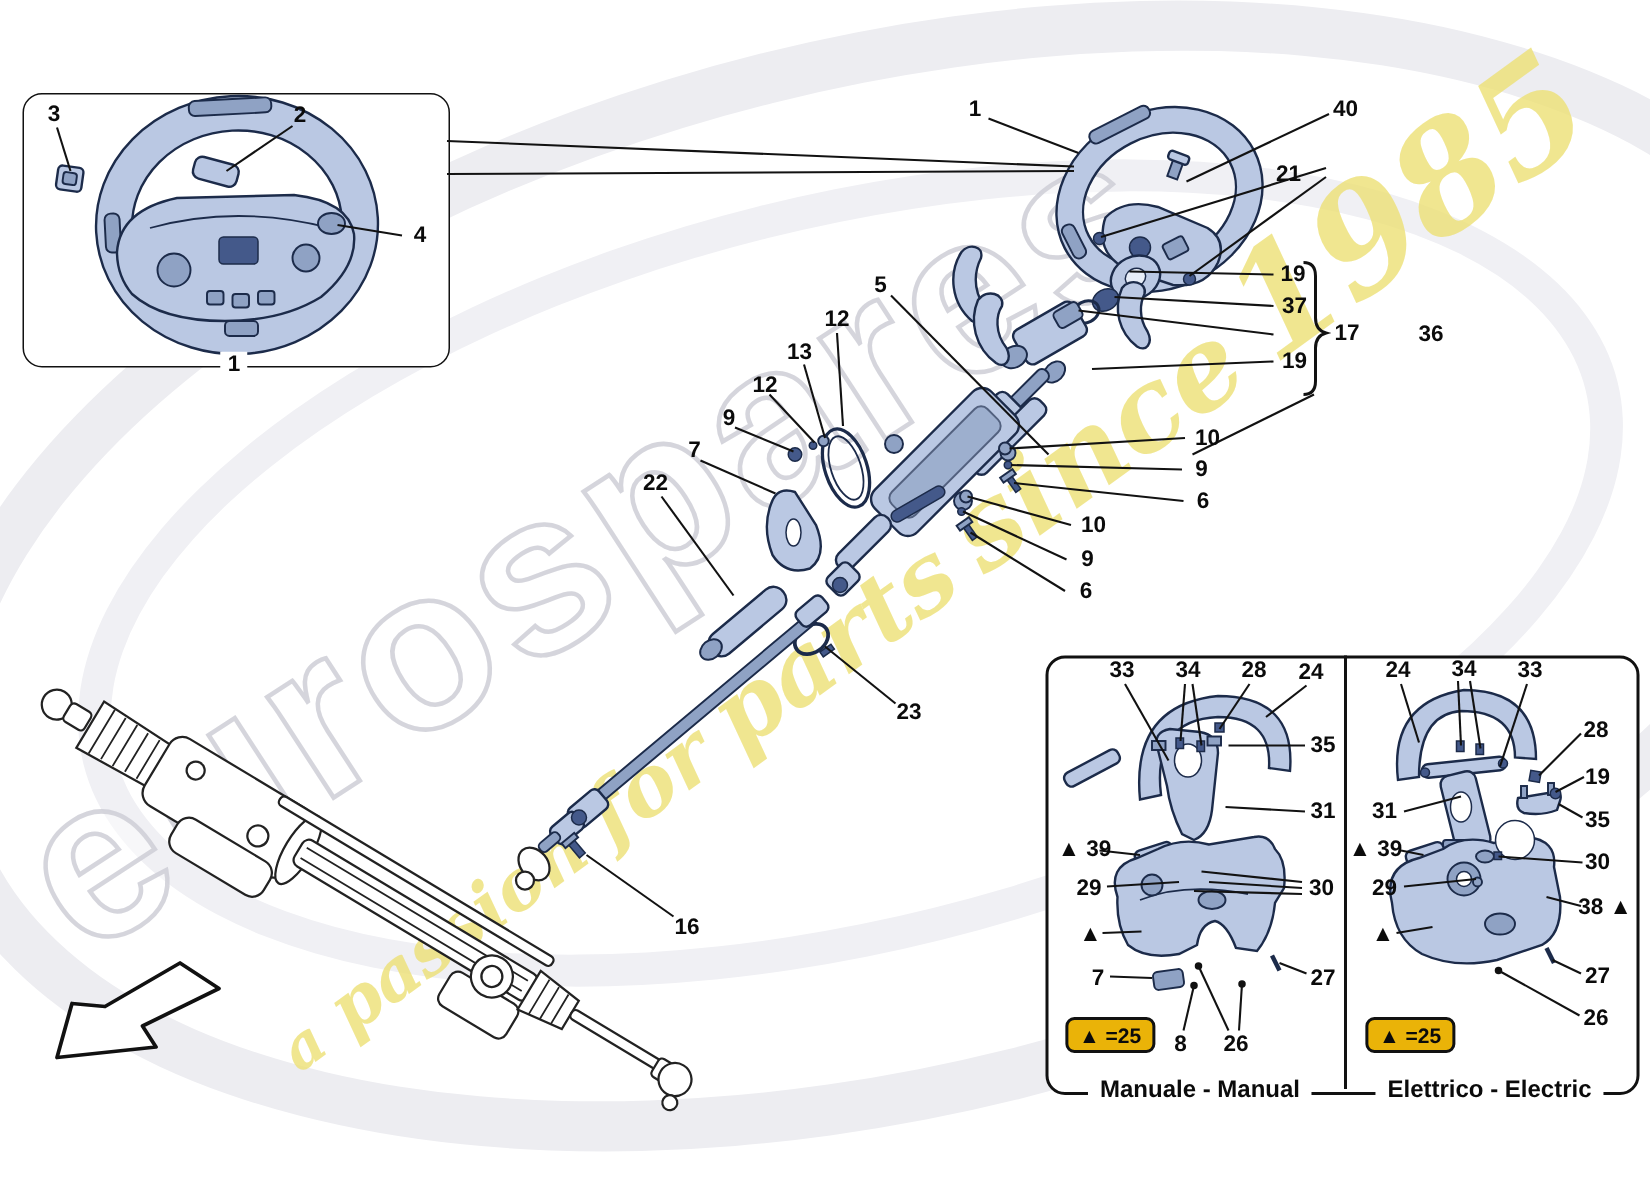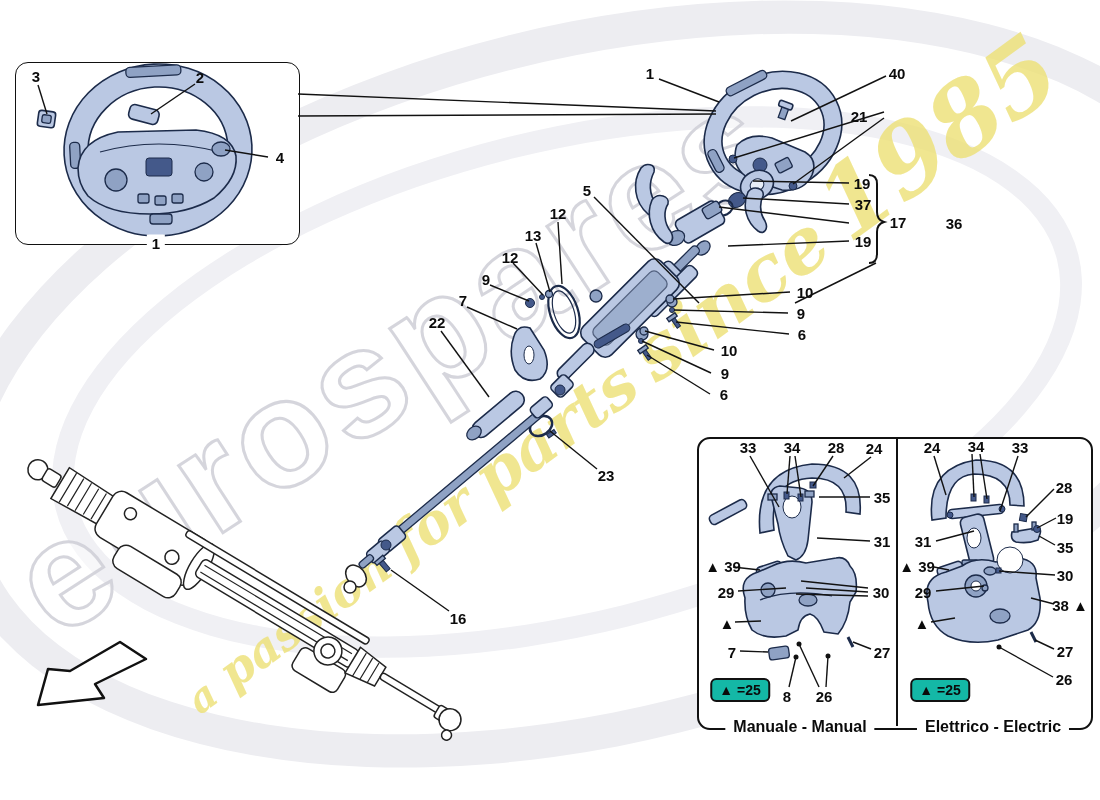--- a/index.html
+++ b/index.html
@@ -36,21 +36,21 @@
   .ln{stroke:#121212;stroke-width:1.4;fill:none;}
   .ol{fill:#fff;stroke:#222;stroke-width:1.5;}
   .thin{stroke:var(--part_stroke);stroke-width:1.2;fill:none;}
 
   
   .lbl{position:absolute;transform:translate(-50%,-50%);color:#0b0b0b;
        font-weight:bold;white-space:nowrap;z-index:6;}
   .callout{font-size:15px;}
   .on-line{background:#fff;padding:0 5px;font-size:15px;}
   .caption{font-size:16px;background:#fff;padding:0 8px;}
-  .legend{font-size:14px;border:2px solid #111;border-radius:6px;background:#14b8a6;padding:2px 7px;}
+  .legend{font-size:14px;border:2px solid #111;border-radius:6px;background:#eab308;padding:2px 7px;}
 </style>
 </head>
 <body>
 
 <div id="stage">
 
   <div id="swoosh-outer" class="swoosh"></div>
   <div id="swoosh-inner" class="swoosh"></div>
   <div id="brand">eurospares</div>
   <div id="tagline"><span class="tw0">a</span><span class="tw1">passion</span><span class="tw2">for</span><span class="tw3">parts</span><span class="tw4">since</span><span class="tw5">1985</span></div>

